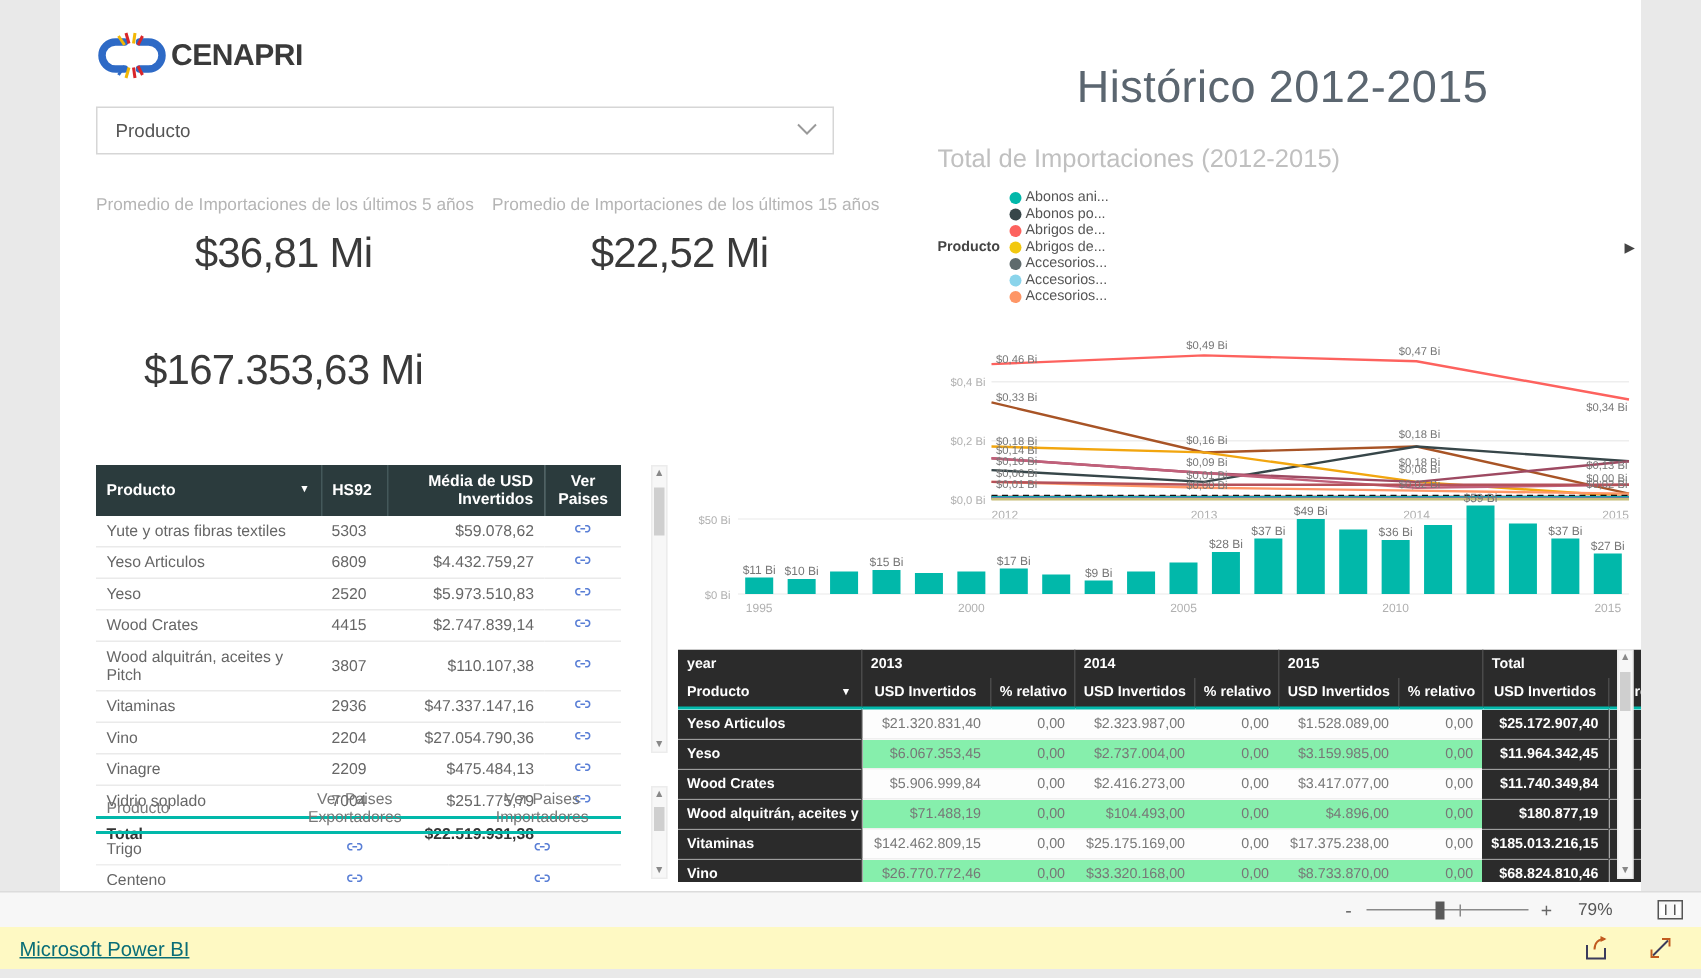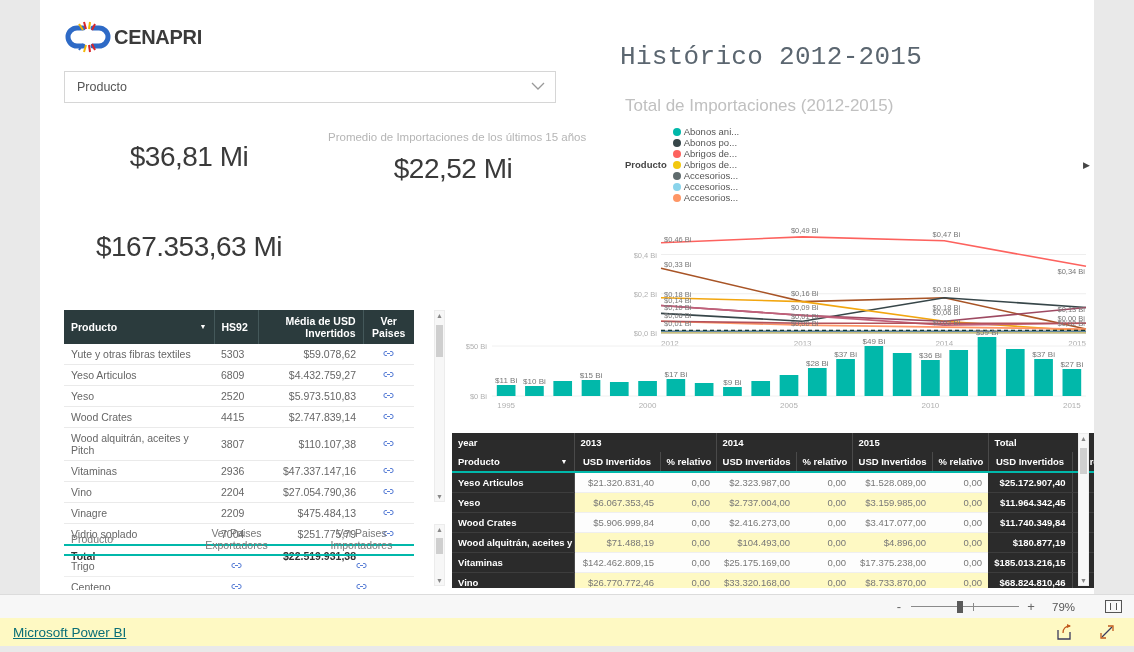--- a/index.html
+++ b/index.html
@@ -30,24 +30,23 @@
   }
   .logo-mark { position: relative; width: 46px; height: 34px; }
   .logo-mark svg { display: block; }
   .logo-word {
     font-size: 20px; font-weight: bold; letter-spacing: -0.3px;
     color: #3a3a3a;
   }
 
   #report-title {
     position: absolute; left: 580px; top: 42px; width: 470px;
-    text-align: left;
-    font-size: 26px; font-weight: 300; color: #5b6670;
+    text-align: center;
+    font-size: 30px; font-weight: 300; color: #5b6670;
     letter-spacing: 0.3px;
-    font-family: Liberation Mono, monospace;
   }
 
   
   #slicer {
     position: absolute; left: 24px; top: 71px;
     width: 492px; height: 32px;
     border: 1px solid #d6d6d6; background: #fff;
     display: flex; align-items: center;
     padding: 0 10px 0 12px;
   }
@@ -187,21 +186,21 @@
   }
   #tbl-matrix tbody td.rowhdr {
     background: #2b2b2b; color: #fff; font-weight: bold;
     text-align: left; border-bottom: 1px solid #3d3d3d;
     border-right: 1px solid #4a4a4a;
   }
   #tbl-matrix tbody td.totalcell {
     background: #2b2b2b; color: #fff; font-weight: bold;
     border-bottom: 1px solid #3d3d3d; border-right: 1px solid #4a4a4a;
   }
-  #tbl-matrix tbody tr.alt td { background: #fef9c3; }
+  #tbl-matrix tbody tr.alt td { background: #86efac; }
   #tbl-matrix tbody tr.alt td.rowhdr,
   #tbl-matrix tbody tr.alt td.totalcell { background: #2b2b2b; }
   .sort-caret { float: right; font-size: 7px; color: #fff; margin-top: 2px; }
 
   
   #statusbar {
     position: absolute; left: 0; top: 594px; width: 1134px; height: 24px;
     background: #f7f7f7; border-top: 1px solid #dcdcdc;
     display: flex; align-items: center; justify-content: flex-end;
     padding-right: 12px; gap: 0px;
@@ -275,20 +274,21 @@
     <div id="slicer">
       <span class="slicer-text">Producto</span>
       <span class="chev">
         <svg width="14" height="9" viewBox="0 0 14 9">
             <path d="M1 1 L7 7 L13 1" fill="none" stroke="#999" stroke-width="1.3"></path>
           </svg>
       </span>
     </div>
 
     <div class="kpi" id="kpi-1">
+      <div class="kpi-label">Promedio de Importaciones de los últimos 5 años</div>
       <div class="kpi-value">$36,81 Mi</div>
     </div>
     <div class="kpi" id="kpi-2">
       <div class="kpi-label">Promedio de Importaciones de los últimos 15 años</div>
       <div class="kpi-value">$22,52 Mi</div>
     </div>
     <div class="kpi" id="kpi-3">
       <div class="kpi-value">$167.353,63 Mi</div>
     </div>
 

